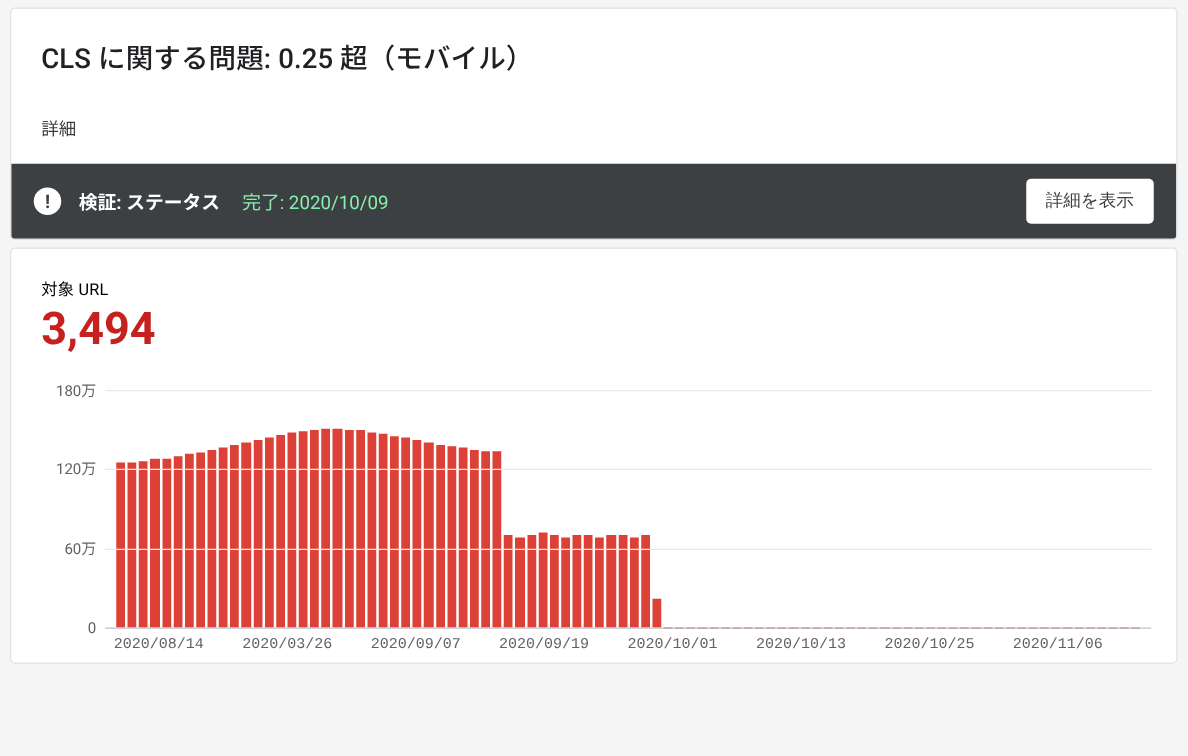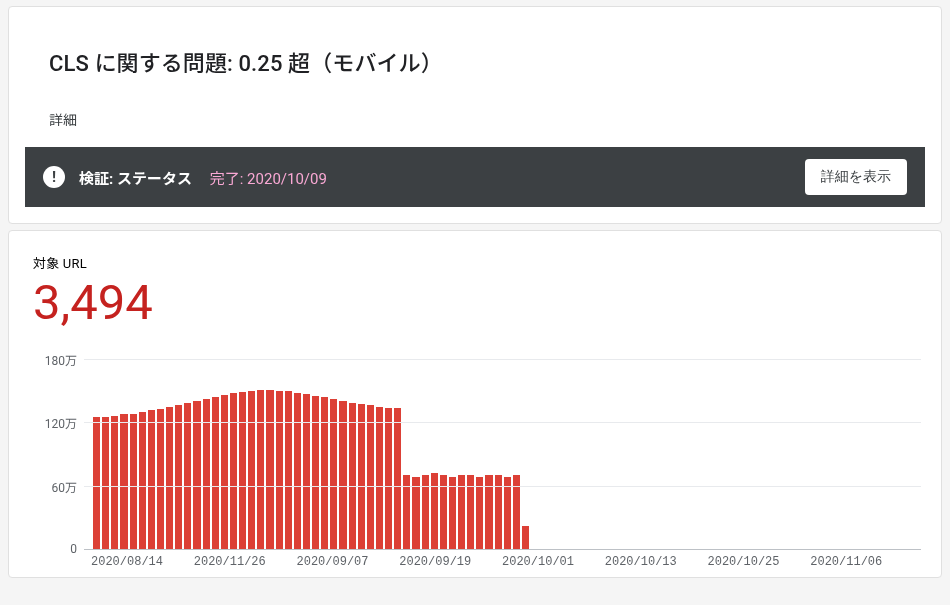--- a/index.html
+++ b/index.html
@@ -1,33 +1,33 @@
 <!DOCTYPE html>
 <html><head>
 <meta charset="utf-8">
 <style>
   * { box-sizing: border-box; margin: 0; padding: 0; }
   html, body { width: 950px; height: 605px; font-family: Roboto, "Noto Sans JP", Arial, sans-serif; background: #f5f5f5; color: #3c4043; }
   .card { background: #fff; border: 1px solid #e0e0e0; border-radius: 4px; margin: 6px 8px 0 8px; }
-  .header-card { padding: 16px; overflow: hidden; }
+  .header-card { padding: 0; overflow: hidden; }
   .header-top { padding: 22px 24px 8px 24px; }
   .title { font-size: 22px; font-weight: 500; color: #202124; letter-spacing: .1px; }
   .subline { margin-top: 8px; font-size: 14px; color: #5f6368; }
   .subline span { margin-right: 18px; }
   .details-link { padding: 24px 24px 18px 24px; font-size: 14px; color: #3c4043; }
   .status-bar { background: #3c4043; color: #fff; display: flex; align-items: center; padding: 12px 18px; }
   .status-bar .bang { width: 22px; height: 22px; border-radius: 50%; background: #fff; color: #3c4043; display: flex; align-items: center; justify-content: center; font-weight: 700; font-size: 15px; margin-right: 14px; flex: 0 0 auto; }
   .status-bar .vtext { font-size: 15px; }
   .status-bar .vlabel { font-weight: 700; }
-  .status-bar .vcomp { color: #f9a8d4; margin-left: 14px; font-weight: 400; text-align: right; }
+  .status-bar .vcomp { color: #86efac; margin-left: 14px; font-weight: 400; text-align: right; }
   .status-bar .spacer { flex: 1; }
   .btn { background: #fff; color: #3c4043; border: none; border-radius: 4px; padding: 9px 16px; font-size: 14px; cursor: pointer; font-weight: 500; }
   .chart-card { padding: 22px 20px 8px 24px; }
   .metric-label { font-size: 13px; color: #000000; letter-spacing: .2px; }
-  .metric-value { font-size: 49px; color: #c5221f; font-weight: 400; margin-top: 2px; }
+  .metric-value { font-size: 36px; color: #c5221f; font-weight: 700; margin-top: 2px; }
   .chart-area { margin-top: 28px; height: 190px; display: flex; }
   .yaxis { width: 50px; position: relative; }
   .ylab { position: absolute; right: 6px; font-size: 12px; color: #5f6368; transform: translateY(-50%); }
   .plot { flex: 1; position: relative; border-left: 1px solid transparent; }
   .gridline { position: absolute; left: 0; right: 0; border-top: 1px solid #e8eaed; }
   .gridline.base { border-top: 1px solid #bdc1c6; }
   .bars { position: absolute; left: 0; right: 0; bottom: 0; top: 0; display: flex; align-items: flex-end; padding: 0 8px; }
   .bar { flex: 1; margin: 0 1px; background: #d93025; opacity: .92; }
   .xaxis { margin-left: 50px; display: flex; padding: 6px 8px 0 8px; font-family: Liberation Mono, monospace; }
   .xlab { font-size: 12px; color: #5f6368; white-space: nowrap; text-align: left; }
@@ -160,21 +160,21 @@
           <div class="bar" style="height: 0.166667%;"></div>
         </div>
     <div class="gridline base" style="top: 100%;"></div>
         <div class="gridline" style="top: 66.6667%;"></div>
         <div class="gridline" style="top: 33.3333%;"></div>
         <div class="gridline" style="top: 0%;"></div>
       </div>
   </div>
   <div class="xaxis" id="xaxis">
       <div class="xlab" style="flex: 1 1 0%;">2020/08/14</div>
-      <div class="xlab" style="flex: 1 1 0%;">2020/11/26</div>
+      <div class="xlab" style="flex: 1 1 0%;">2020/03/26</div>
       <div class="xlab" style="flex: 1 1 0%;">2020/09/07</div>
       <div class="xlab" style="flex: 1 1 0%;">2020/09/19</div>
       <div class="xlab" style="flex: 1 1 0%;">2020/10/01</div>
       <div class="xlab" style="flex: 1 1 0%;">2020/10/13</div>
       <div class="xlab" style="flex: 1 1 0%;">2020/10/25</div>
       <div class="xlab" style="flex: 1 1 0%;">2020/11/06</div>
     </div>
 </div>
 
 </body></html>

